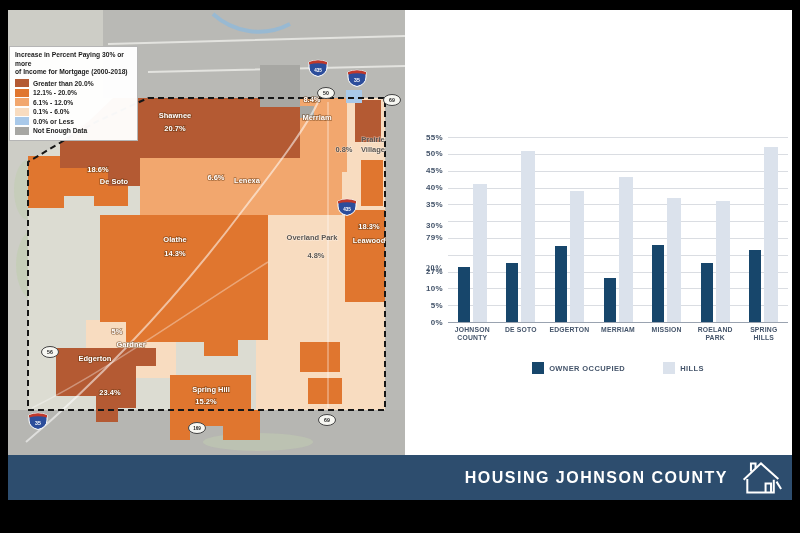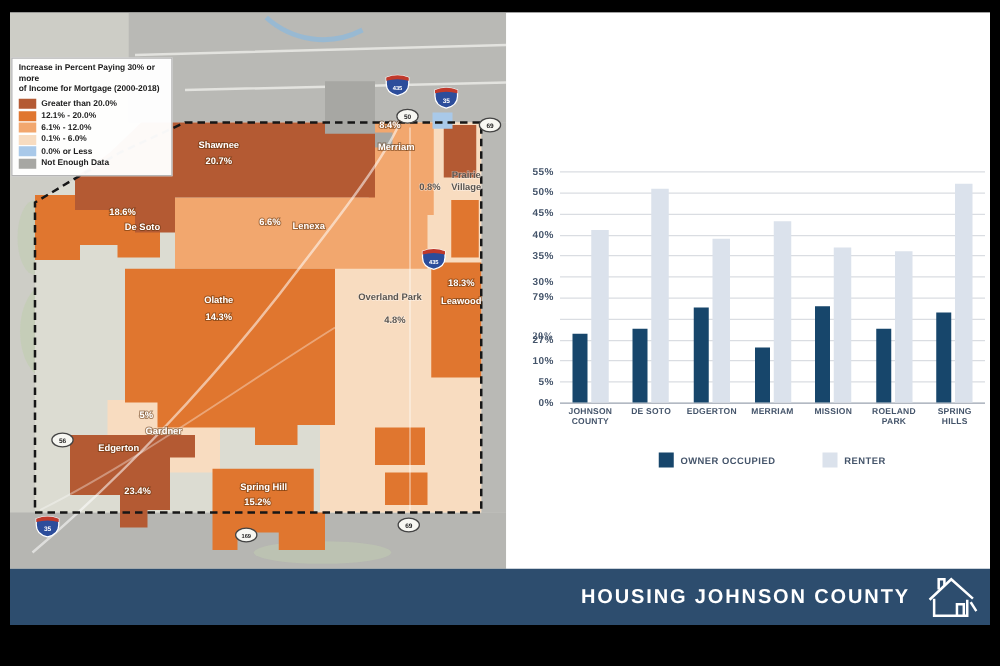--- a/index.html
+++ b/index.html
@@ -279,21 +279,21 @@
         <div class="xlab">ROELAND PARK</div>
         <div class="xlab">SPRING HILLS</div>
       </div>
     <div id="chart-legend">
         <div class="cl-item">
           <span class="cl-swatch" style="background: rgb(23, 70, 107);"></span>
           <span class="cl-label">OWNER OCCUPIED</span>
         </div>
         <div class="cl-item">
           <span class="cl-swatch" style="background: rgb(219, 226, 236);"></span>
-          <span class="cl-label">RENTER</span>
+          <span class="cl-label">HILLS</span>
         </div>
       </div>
   </div>
 
   <div class="footer">
     <span class="footer-text">HOUSING JOHNSON COUNTY</span>
     <svg class="house" viewBox="0 0 46 40">
       <g fill="none" stroke="#fff" stroke-width="2.2" stroke-linejoin="miter">
         <path d="M12,13 V4 H17 V9"></path>
         <path d="M4,22 L23,4 L42,21"></path>

